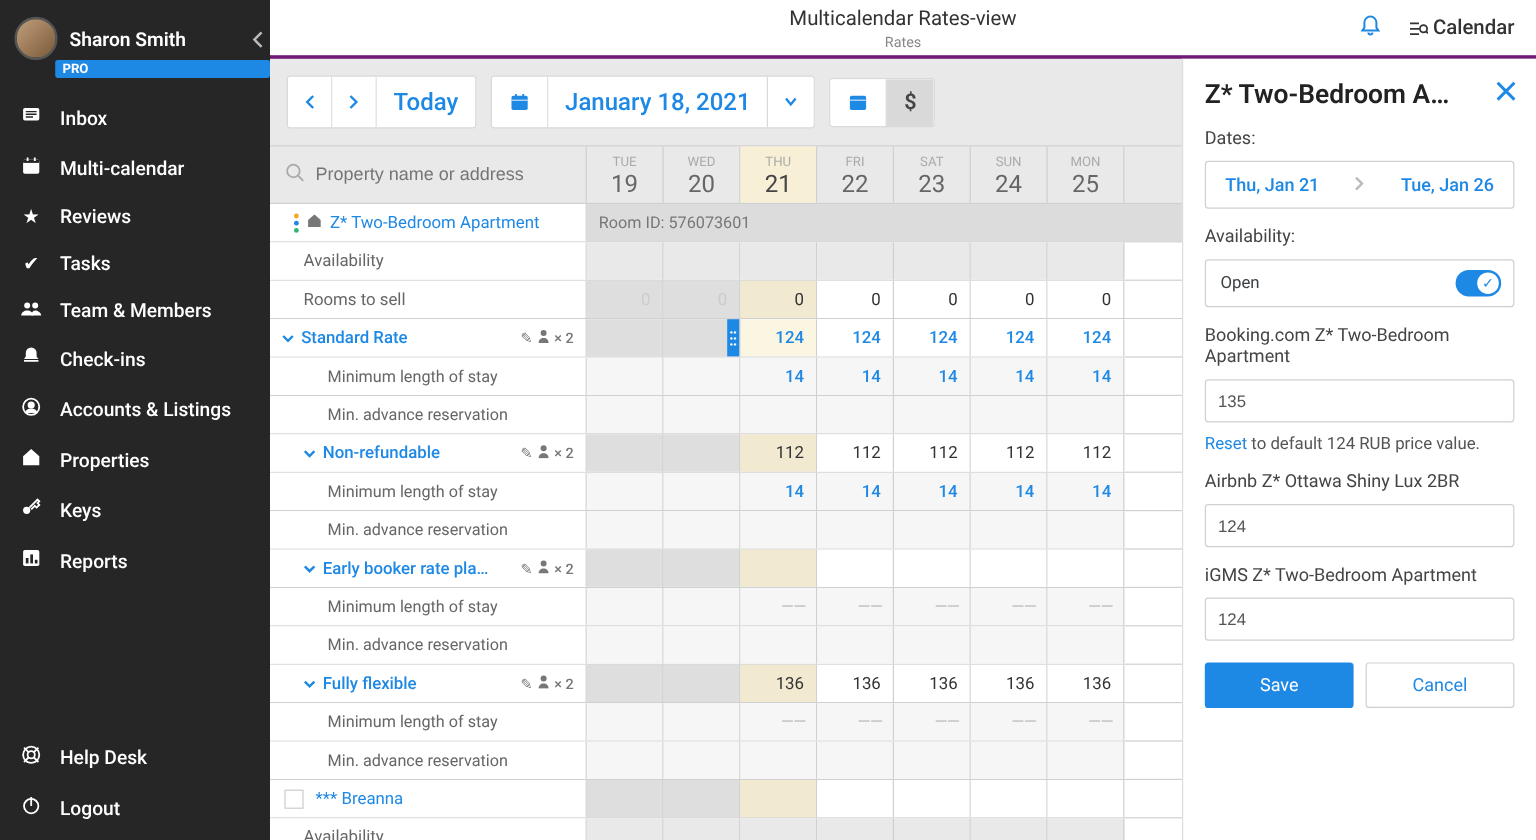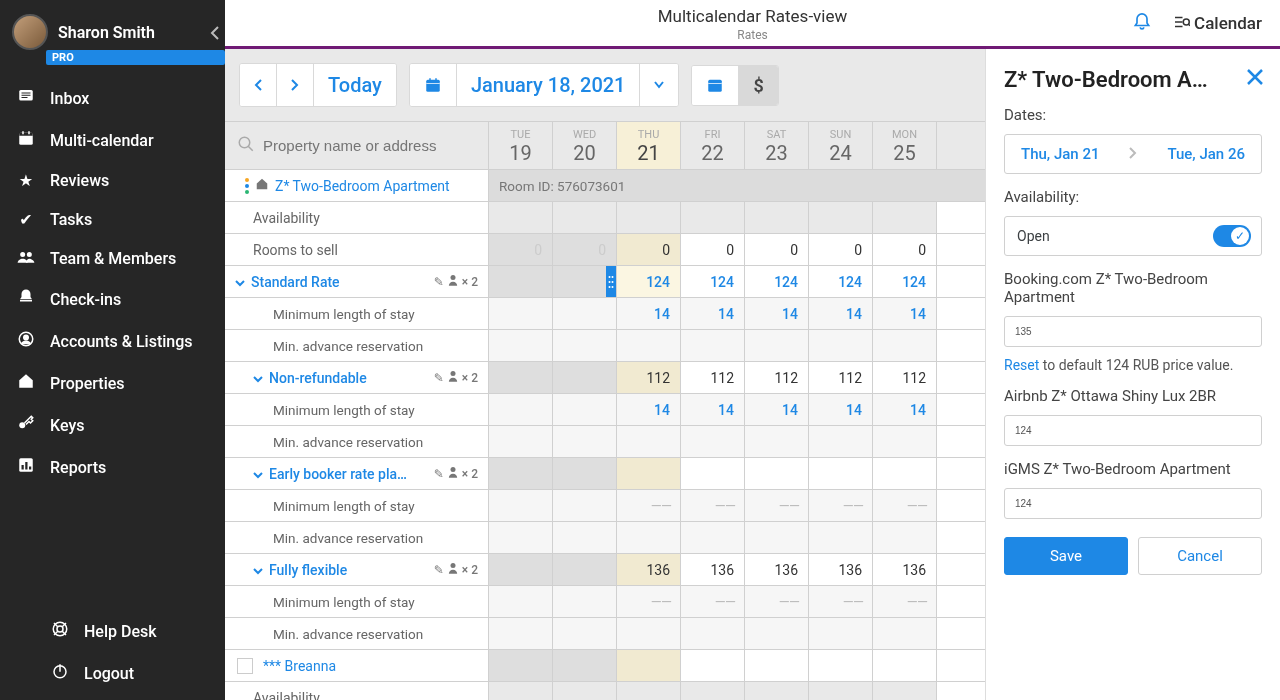--- a/index.html
+++ b/index.html
@@ -55,21 +55,21 @@
     .nav-item {
       display: flex;
       align-items: center;
       gap: 14px;
       padding: 10px 16px;
       cursor: pointer;
       font-size: 16px;
       font-weight: 500;
     }
     .nav-item .icon { width: 20px; text-align: center; font-size: 16px; color: #fff; }
-    .nav-footer { padding-bottom: 6px; margin-left: 34px; }
+    .nav-footer { padding-bottom: 6px; }
     
     .main {
       flex: none;
       width: 760px;
       display: flex;
       flex-direction: column;
     }
     .topbar {
       text-align: center;
       padding: 6px 0 4px;
@@ -203,21 +203,21 @@
       width: 295px;
       border-left: 1px solid #ddd;
       padding: 18px 18px 18px 18px;
       display: flex;
       flex-direction: column;
       gap: 10px;
       background: #fff;
       position: relative;
     }
     .bell { color: #1e88e5; font-size: 20px; }
-    .cal-link { color: #333; font-size: 17px; font-weight: 500; display: flex; align-items: flex-start; gap: 4px; }
+    .cal-link { color: #333; font-size: 17px; font-weight: 500; display: flex; align-items: flex-end; gap: 4px; }
     .rightpanel h2 {
       font-size: 22px;
       font-weight: 600;
       color: #222;
       white-space: nowrap;
       overflow: hidden;
       text-overflow: ellipsis;
       padding-right: 24px;
     }
     .close-x { position: absolute; right: 16px; top: 18px; color: #1e88e5; font-size: 21px; cursor: pointer; }
@@ -251,21 +251,21 @@
       width: 18px; height: 18px; border-radius: 50%;
       background: #fff;
       display: flex; align-items: center; justify-content: center;
       color: #1e88e5; font-size: 12px;
     }
     .text-input {
       width: 100%;
       border: 1px solid #d0d0d0;
       border-radius: 3px;
       padding: 9px 10px;
-      font-size: 10px;
+      font-size: 14px;
       color: #555;
     }
     .reset-line { font-size: 14px; color: #555; }
     .reset-line .link { color: #1e88e5; cursor: pointer; }
     .btn-row { display: flex; gap: 10px; margin-top: 8px; }
     .btn {
       flex: 1;
       padding: 9px 0;
       border: 1px solid #d0d0d0;
       border-radius: 3px;

